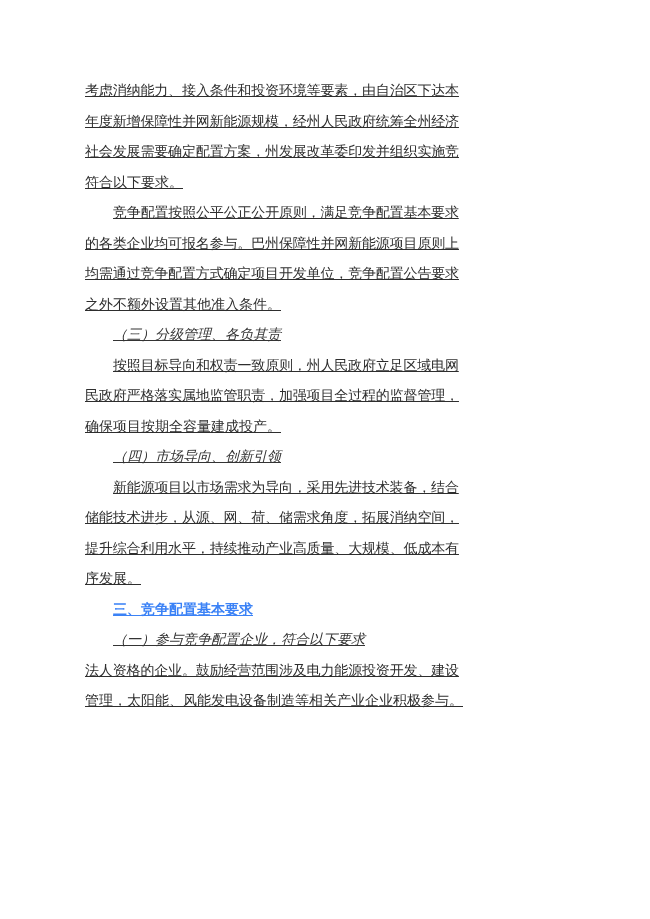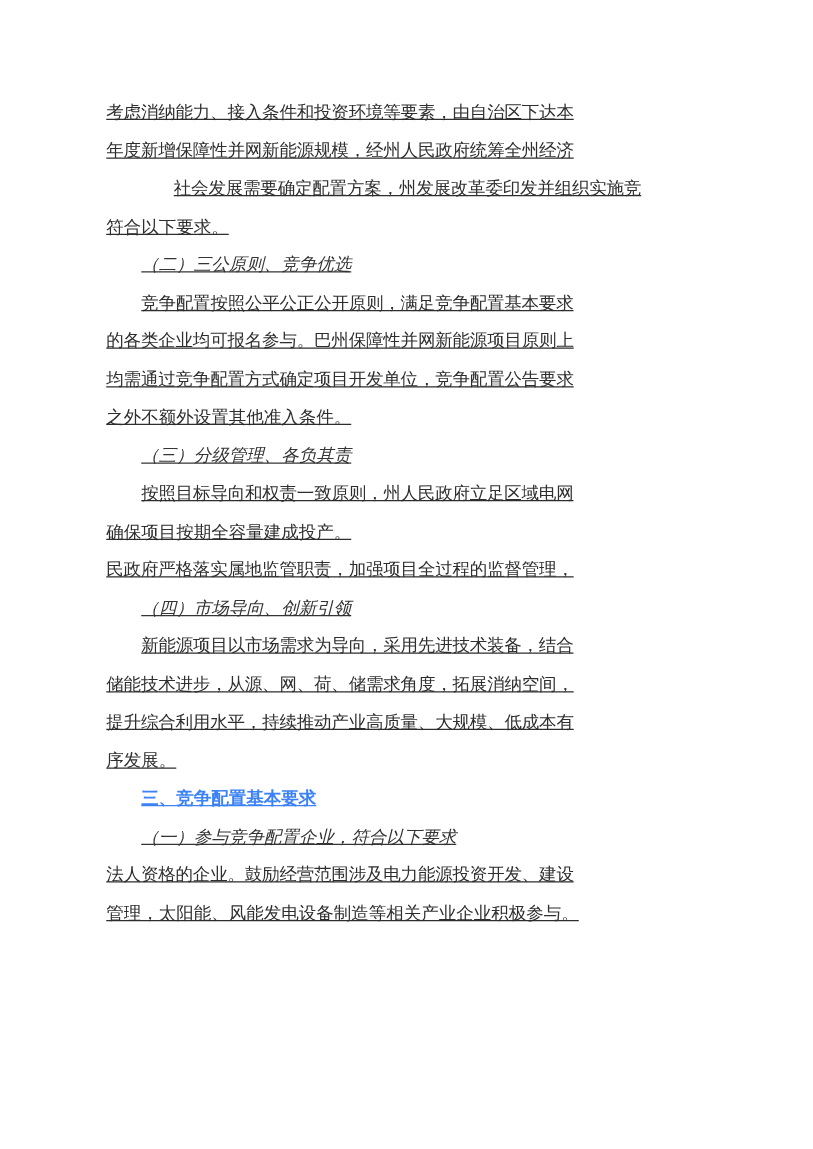--- a/index.html
+++ b/index.html
@@ -51,31 +51,30 @@
     color: #3b82f6;
   }
 </style>
 </head>
 <body>
 
 <div class="doc-page">
   <div class="doc-body">
       <div class="line body" style="letter-spacing: -0.15px;">考虑消纳能力、接入条件和投资环境等要素，由自治区下达本</div>
       <div class="line body" style="letter-spacing: -0.15px;">年度新增保障性并网新能源规模，经州人民政府统筹全州经济</div>
-      <div class="line body" style="letter-spacing: -0.15px; text-align: center;">社会发展需要确定配置方案，州发展改革委印发并组织实施竞</div>
+      <div class="line body" style="letter-spacing: -0.15px;">社会发展需要确定配置方案，州发展改革委印发并组织实施竞</div>
       <div class="line body">符合以下要求。</div>
-      <div class="line kaiti indent">（二）三公原则、竞争优选</div>
       <div class="line body indent" style="letter-spacing: -0.17px;">竞争配置按照公平公正公开原则，满足竞争配置基本要求</div>
       <div class="line body" style="letter-spacing: -0.15px;">的各类企业均可报名参与。巴州保障性并网新能源项目原则上</div>
       <div class="line body" style="letter-spacing: -0.15px;">均需通过竞争配置方式确定项目开发单位，竞争配置公告要求</div>
       <div class="line body">之外不额外设置其他准入条件。</div>
       <div class="line kaiti indent">（三）分级管理、各负其责</div>
       <div class="line body indent" style="letter-spacing: -0.17px;">按照目标导向和权责一致原则，州人民政府立足区域电网</div>
+      <div class="line body" style="letter-spacing: -0.15px;">民政府严格落实属地监管职责，加强项目全过程的监督管理，</div>
       <div class="line body">确保项目按期全容量建成投产。</div>
-      <div class="line body" style="letter-spacing: -0.15px;">民政府严格落实属地监管职责，加强项目全过程的监督管理，</div>
       <div class="line kaiti indent">（四）市场导向、创新引领</div>
       <div class="line body indent" style="letter-spacing: -0.17px;">新能源项目以市场需求为导向，采用先进技术装备，结合</div>
       <div class="line body" style="letter-spacing: -0.15px;">储能技术进步，从源、网、荷、储需求角度，拓展消纳空间，</div>
       <div class="line body" style="letter-spacing: -0.15px;">提升综合利用水平，持续推动产业高质量、大规模、低成本有</div>
       <div class="line body">序发展。</div>
       <div class="line bold indent">三、竞争配置基本要求</div>
       <div class="line kaiti indent">（一）参与竞争配置企业，符合以下要求</div>
       <div class="line body" style="letter-spacing: -0.15px;">法人资格的企业。鼓励经营范围涉及电力能源投资开发、建设</div>
       <div class="line body">管理，太阳能、风能发电设备制造等相关产业企业积极参与。</div>
     </div>

